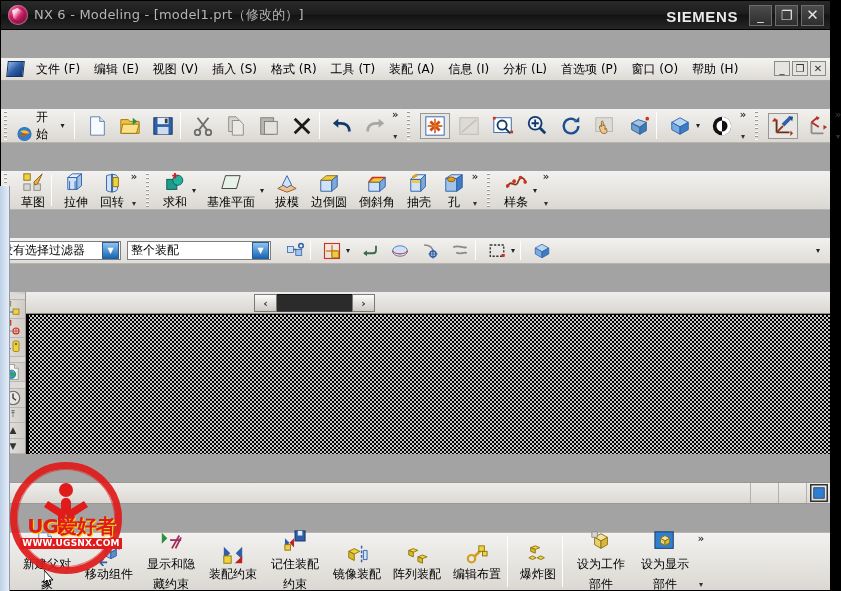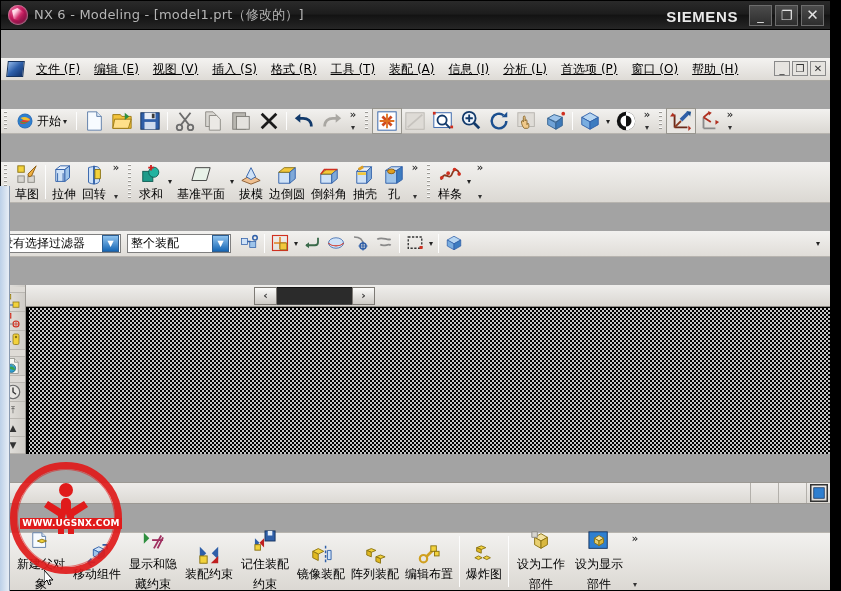--- a/index.html
+++ b/index.html
@@ -66,21 +66,21 @@
     background:linear-gradient(to bottom,#4b4b4b,#2e2e2e);
     color:#e4e4e4; display:flex; align-items:center; justify-content:center;
     font-size:13px; line-height:1;
   }
   .wbtn.close{ font-size:15px; }
 
   
   .menubar{
     height:23px; flex:0 0 23px; display:flex; align-items:center;
     background:linear-gradient(to bottom,#f4f3f1,#dedbd6);
-    border-bottom:1px solid #a9a7a2; position:relative;text-decoration:underline;
+    border-bottom:1px solid #a9a7a2; position:relative;
   }
   .menu-appicon{
     width:17px;height:16px;margin:0 5px 0 6px;
     background:linear-gradient(135deg,#8fb6e8 0%,#2c5ea8 50%,#12326b 100%);
     transform:skewX(-6deg);
     border:1px solid #16345f;
   }
   .menubar .mi{
     padding:2px 7px 2px 7px; font-size:12px; color:#000; white-space:nowrap;
   }
@@ -110,21 +110,21 @@
   .sep{ width:1px; align-self:stretch; margin:3px 3px; background:#b0aea9; border-right:1px solid #fdfdfd;}
   .chev{
     width:14px; align-self:stretch; display:flex; flex-direction:column;
     align-items:center; justify-content:space-between; padding:2px 0; font-size:9px; color:#333;
   }
   .chev b{ font-size:10px; line-height:8px; }
   .chev i{ font-style:normal; font-size:8px; line-height:7px; }
 
   .tbtn{
     display:flex; flex-direction:column; align-items:center; justify-content:center;
-    min-width:24px; padding:1px 3px; cursor:default;
+    min-width:24px; padding:1px 3px; cursor:default;margin-left:6px;
   }
   .tbtn.sel{ background:#e9e7e3; outline:1px solid #98968f; }
   .tlabel{ font-size:12px; margin-top:2px; line-height:12px; text-align:center; white-space:nowrap;}
   .tlabel.two{ white-space:normal; width:52px; line-height:20px; }
   .caret{ font-size:8px; color:#222; margin:0 2px; align-self:center;}
 
   
   .ic{ width:22px; height:22px; position:relative; display:block; }
   .ic.sm{ width:18px;height:18px; }
   .ic svg{ width:100%; height:100%; display:block; }
@@ -651,21 +651,21 @@
         </div>
     </div>
   </div>
 
   <div class="selbar">
     <div style="width:4px"></div>
     <div class="combo" style="width:124px;margin-left:-8px">
       <span class="txt" style="flex:1">没有选择过滤器</span>
       <span class="arrow">▼</span>
     </div>
-    <div class="combo" style="width:104px">
+    <div class="combo" style="width:144px">
       <span class="txt" style="flex:1">整个装配</span>
       <span class="arrow">▼</span>
     </div>
 
     <div class="tbtn">
       <span class="ic sm">
         <svg viewBox="0 0 24 24">
             <rect x="2" y="6" width="8" height="8" fill="#cfe2f7" stroke="#2f5fa8"></rect>
             <rect x="13" y="10" width="8" height="8" fill="#9ec4ea" stroke="#2f5fa8"></rect>
             <path d="M10 10h4" stroke="#2f5fa8" stroke-width="2"></path>
@@ -974,20 +974,21 @@
 
 <div class="watermark">
   <div class="stamp"></div>
   <div class="stampman">
     <svg viewBox="0 0 48 52">
       <circle cx="24" cy="8" r="7" fill="#e01b1b"></circle>
       <path d="M24 16c-3 0-5 2-5 5v6l-13-8-4 6 14 9v18h6V38l2-6 2 6v14h6V34l14-9-4-6-13 8v-6c0-3-2-5-5-5z" fill="#e01b1b"></path>
     </svg>
   </div>
   <div class="wm-text">
+    <div class="wm-ug">UG爱好者</div>
     <div class="wm-url">WWW.UGSNX.COM</div>
   </div>
 </div>
 
 <div class="cursor">
   <svg viewBox="0 0 11 15">
       <path d="M0 0l0 13 3-3 2 5 2-1-2-4 4 0z" fill="#fff" stroke="#000"></path>
     </svg>
 </div>
 

